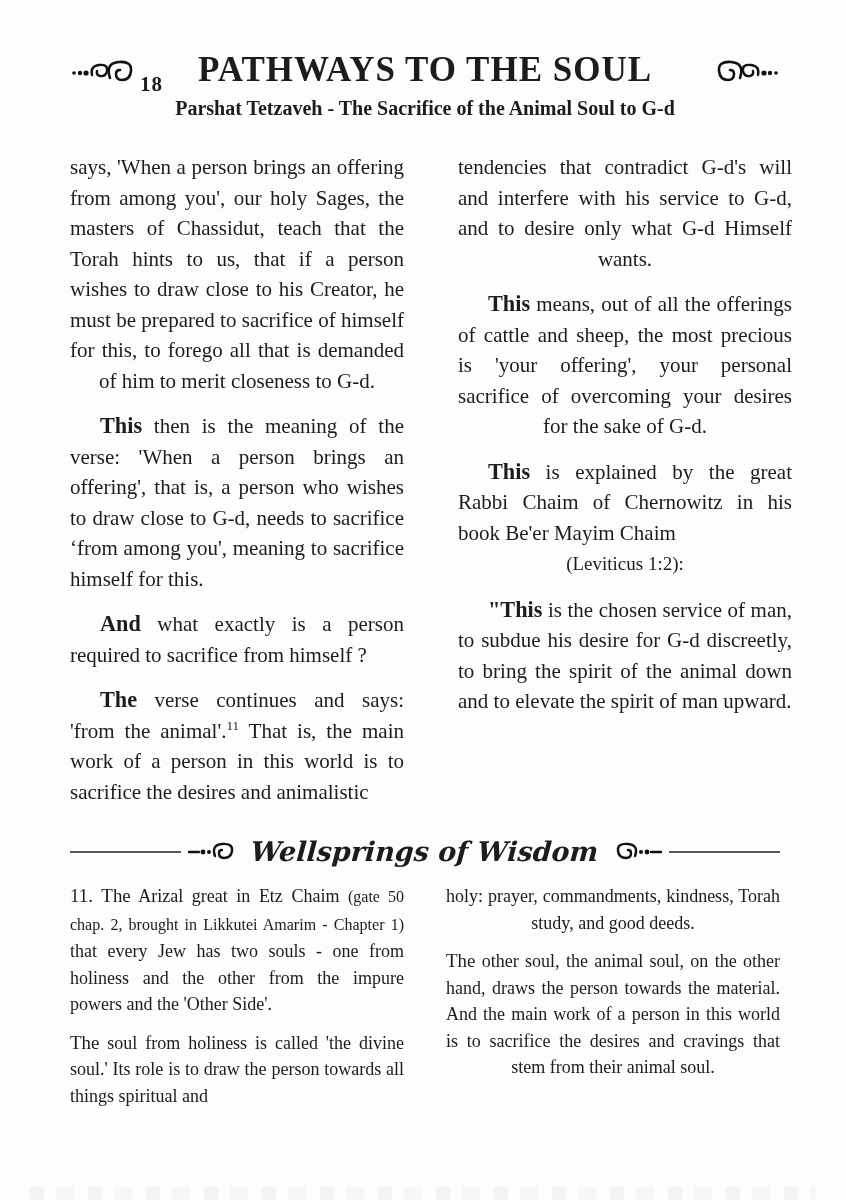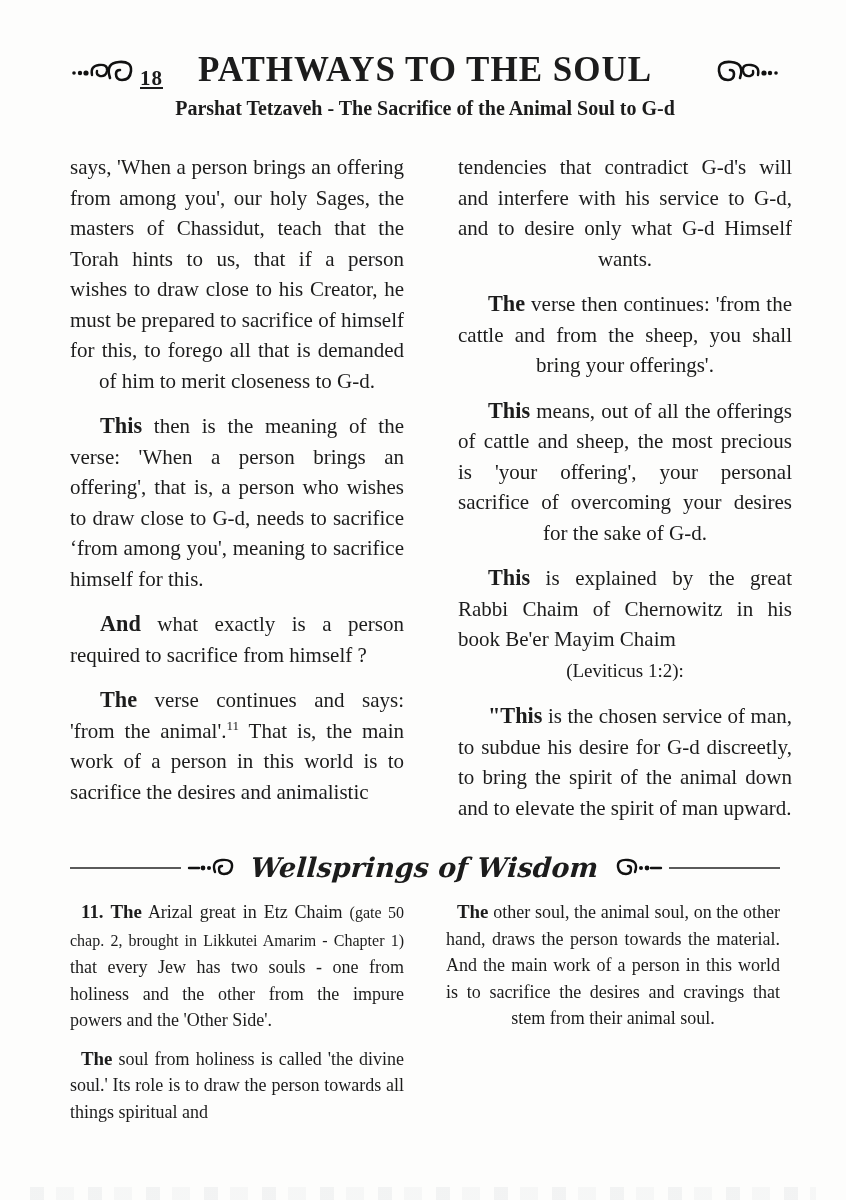--- a/index.html
+++ b/index.html
@@ -11,22 +11,22 @@
     color:#1c1c1c;
     font-family:"Liberation Serif", serif;
     overflow:hidden;
     box-sizing:border-box;
   }
   .inner{padding:0 66px 0 70px;}
 
   
   .header{position:relative;padding-top:50px;}
   .page-number{
-    position:absolute;left:70px;top:66px;
-    font-size:21px;font-weight:700;letter-spacing:1px;text-decoration:underline;
+    position:absolute;left:70px;top:72px;
+    font-size:21px;font-weight:700;letter-spacing:1px;
   }
   .title-row{
     display:flex;align-items:center;justify-content:space-between;gap:10px;
   }
   .main-title{
     font-size:35px;font-weight:700;letter-spacing:1px;white-space:nowrap;
   }
   .flourish{display:block;}
   .flourish.flip{transform:scaleX(-1);}
   .subtitle{
@@ -65,21 +65,21 @@
     transform:skewX(-4deg);
   }
 
   
   .footnotes{display:flex;gap:42px;margin-top:16px;}
   .fn-para{
     font-size:18px;line-height:26.5px;
     text-align:justify;margin:0 0 12px 0;
   }
   .fn-para.center-last{text-align-last:center;-moz-text-align-last:center;}
-  .fn-lead{font-weight:700;font-size:1.05em;margin-left:11px;}
+  .fn-lead{font-weight:400;font-size:1.05em;}
   .fn-small{font-size:16px;}
 
   
   .bottom-bleed{
     position:absolute;left:30px;right:30px;bottom:0;height:13px;
     background:
       repeating-linear-gradient(90deg,
         rgba(176,183,190,0.28) 0px, rgba(176,183,190,0.28) 14px,
         rgba(253,253,252,0) 14px, rgba(253,253,252,0) 26px,
         rgba(176,183,190,0.18) 26px, rgba(176,183,190,0.18) 44px,
@@ -135,24 +135,20 @@
         </p>
         <p class="para indent">
           <span class="lead">The</span>
           <span>verse continues and says: 'from the animal'.</span><sup class="fn-ref">11</sup><span> That is, the main work of a person in this world is to sacrifice the desires and animalistic</span>
         </p>
       </div>
 
       <div class="col">
         <p class="para center-last">
           <span>tendencies that contradict G-d's will and interfere with his service to G-d, and to desire only what G-d Himself wants.</span>
-        </p>
-        <p class="para indent center-last">
-          <span class="lead">The</span>
-          <span>verse then continues: 'from the cattle and from the sheep, you shall bring your offerings'.</span>
         </p>
         <p class="para indent center-last">
           <span class="lead">This</span>
           <span>means, out of all the offerings of cattle and sheep, the most precious is 'your offering', your personal sacrifice of overcoming your desires for the sake of G-d.</span>
         </p>
         <p class="para indent">
           <span class="lead">This</span>
           <span>is explained by the great Rabbi Chaim of Chernowitz in his book Be'er Mayim Chaim</span>
           <span class="citation">(Leviticus 1:2):</span>
         </p>
@@ -191,20 +187,23 @@
           <span>that every Jew has two souls - one from holiness and the other from the impure powers and the 'Other Side'.</span>
         </p>
         <p class="fn-para">
           <span class="fn-lead">The</span>
           <span>soul from holiness is called 'the divine soul.' Its role is to draw the person towards all things spiritual and</span>
         </p>
       </div>
 
       <div class="col">
         <p class="fn-para center-last">
+          <span>holy: prayer, commandments, kindness, Torah study, and good deeds.</span>
+        </p>
+        <p class="fn-para center-last">
           <span class="fn-lead">The</span>
           <span>other soul, the animal soul, on the other hand, draws the person towards the material. And the main work of a person in this world is to sacrifice the desires and cravings that stem from their animal soul.</span>
         </p>
       </div>
     </div>
 
   </div>
 
   <div class="bottom-bleed"></div>
 </div>

